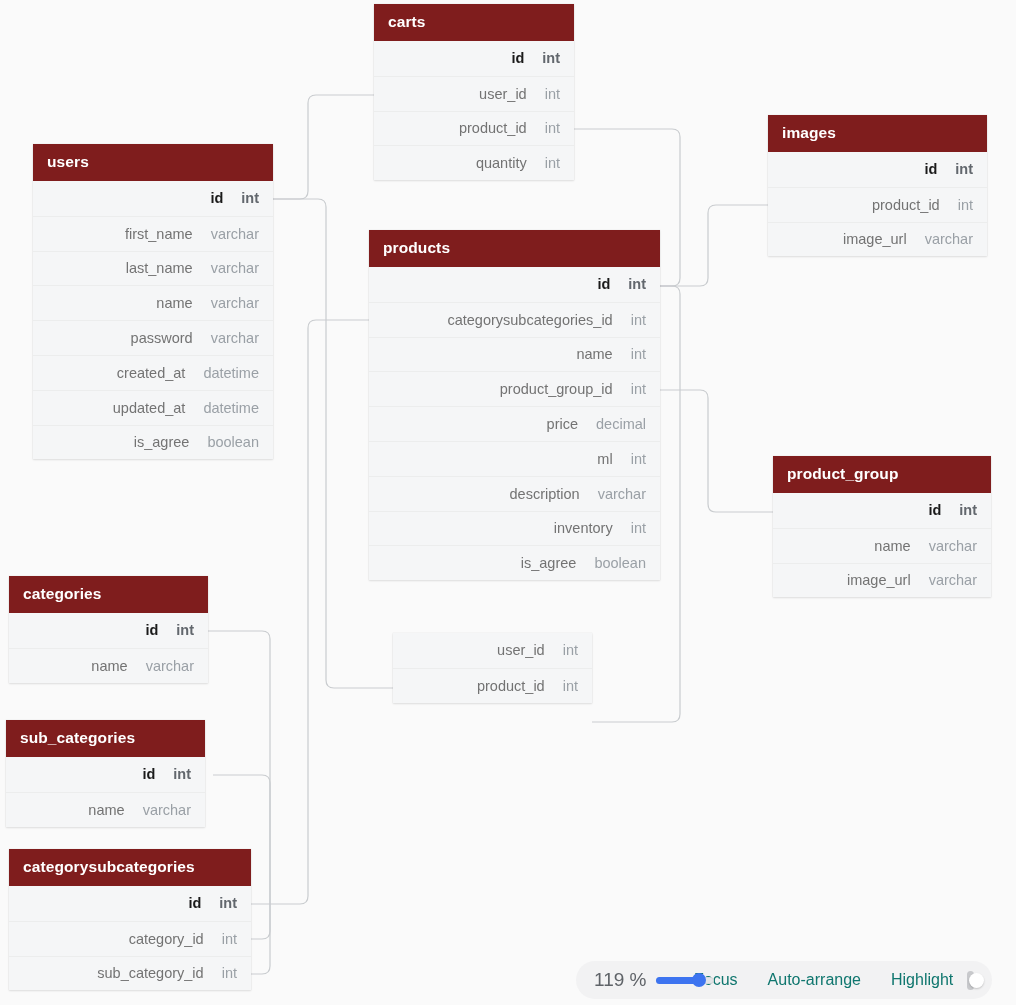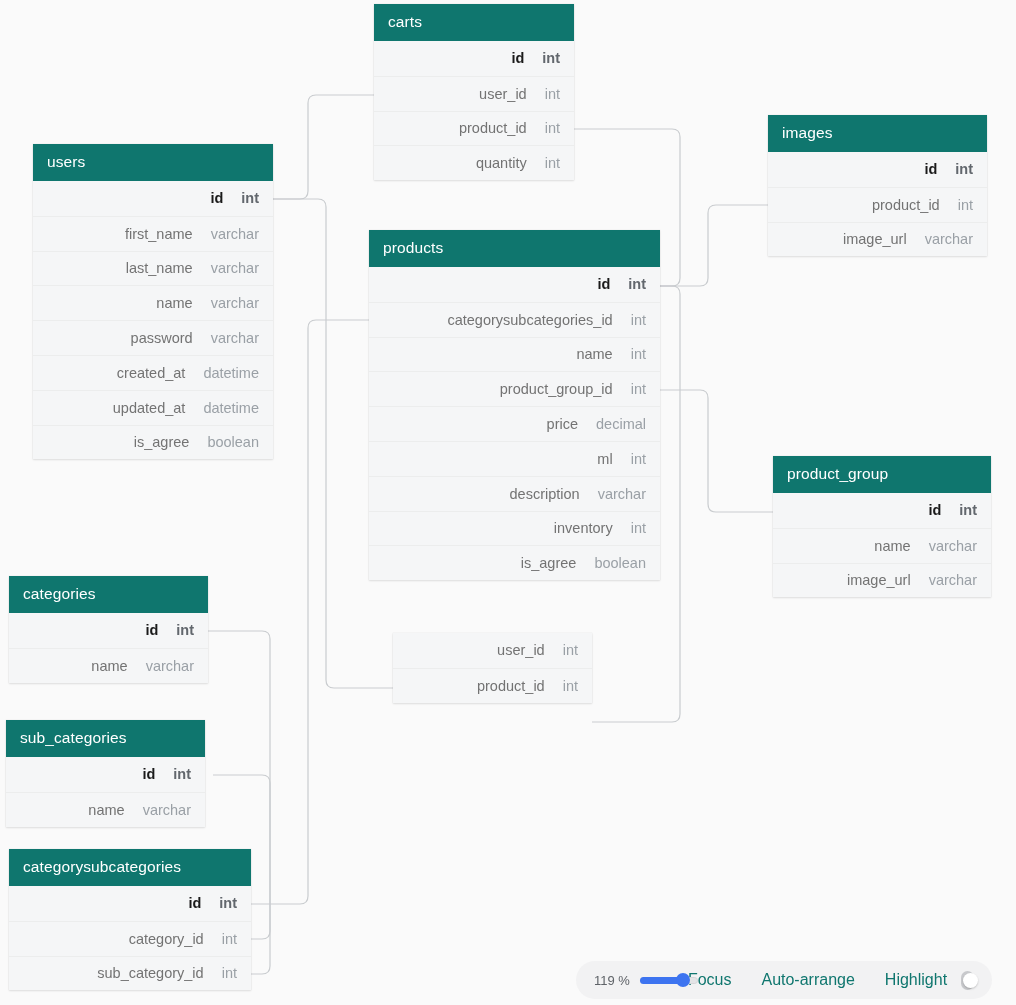--- a/index.html
+++ b/index.html
@@ -19,23 +19,23 @@
     width: 1016px; height: 1005px;
     pointer-events: none;
   }
   .table-card {
     position: absolute;
     background: #f5f6f7;
     box-shadow: 0 1px 2px rgba(0,0,0,0.10), 0 0 0 0.5px rgba(0,0,0,0.04);
     font-size: 14.5px;
   }
   .table-header {
-    background: #0f766e;
+    background: #7f1d1d;
     color: #ffffff;
-    font-weight: normal;
+    font-weight: bold;
     font-size: 15.5px;
     padding: 9px 14px 10px 14px;
     letter-spacing: 0.1px;
     white-space: nowrap;
   }
   .rows { padding: 0; }
   .row {
     display: flex;
     justify-content: flex-end;
     align-items: center;
@@ -64,21 +64,21 @@
     width: 416px; height: 38px;
     background: #f2f2f3;
     border-radius: 19px;
     display: flex;
     align-items: center;
     box-sizing: border-box;
     padding: 0 18px;
   }
   .zoom-label {
     color: #5f6368;
-    font-size: 13px;
+    font-size: 19px;
     margin-right: 10px;
     white-space: nowrap;
   }
   .slider {
     position: relative;
     width: 58px; height: 14px;
     margin-right: 26px;
   }
   .slider-track {
     position: absolute; top: 4px; left: 0;

